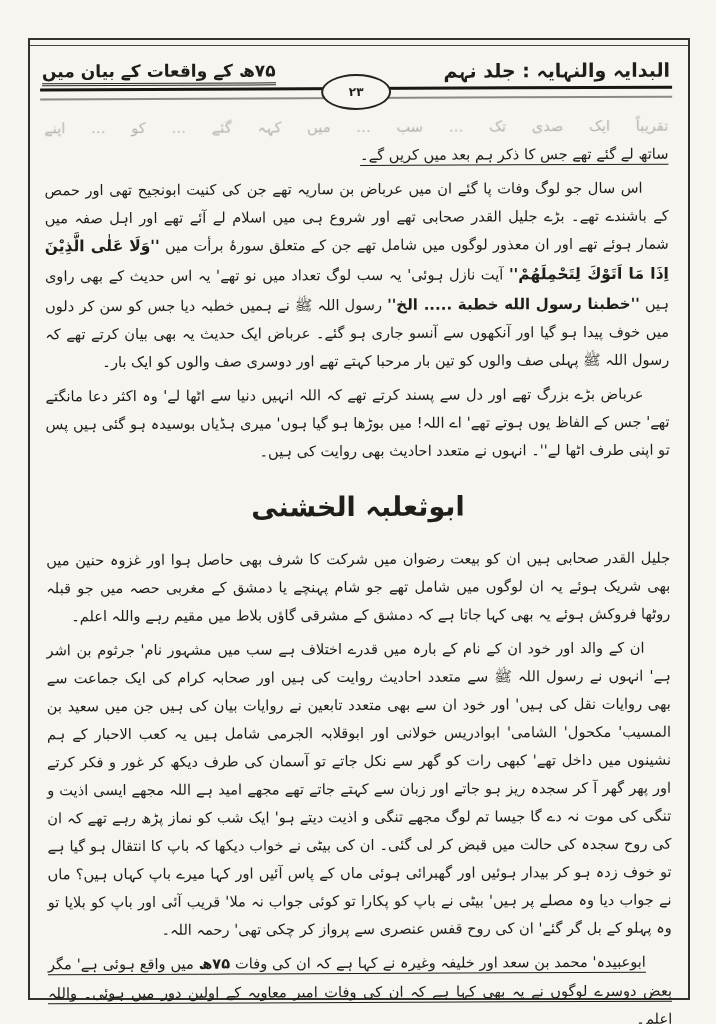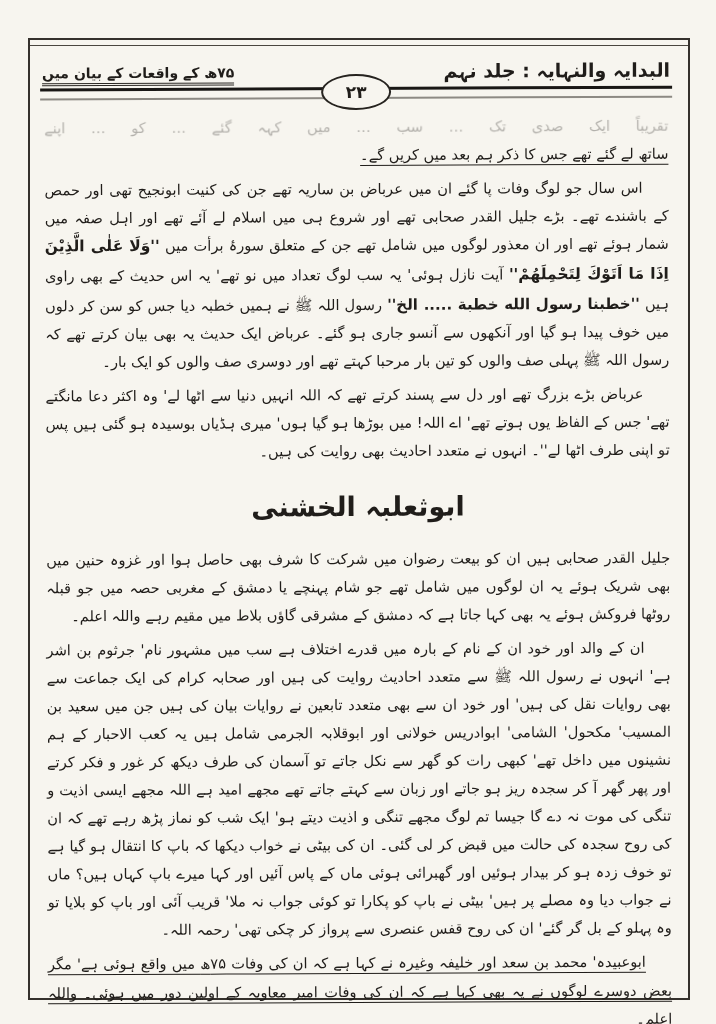--- a/index.html
+++ b/index.html
@@ -30,40 +30,40 @@
   .header{
     position:relative;
     display:flex;justify-content:space-between;align-items:flex-end;
     padding:8px 4px 2px 4px;
   }
   .hdr-title{
     font-size:19px;font-weight:bold;
     padding-bottom:3px;
   }
   .hdr-section{
-    font-size:14px;font-weight:bold;
+    font-size:17px;font-weight:bold;
     border-bottom:3px double #2b2824;
     padding-bottom:2px;
   }
   .header-rule{
     position:relative;
     height:7px;
     border-top:3px solid #191715;
     border-bottom:2px solid #8d8a84;
     margin:0 2px 4px 2px;
   }
   .page-badge{
     position:absolute;
     left:50%;top:-16px;transform:translateX(-50%);
     width:66px;height:32px;
     background:#f7f5ef;
     border:2px solid #26231f;
     border-radius:50%;
     display:flex;align-items:center;justify-content:center;
-    font-size:17px;font-weight:bold;
+    font-size:12px;font-weight:bold;
     z-index:2;
   }
   
   .body-text{
     padding:10px 6px 0 6px;
     font-size:14.6px;
     line-height:1.92;
     text-align:justify;
   }
   p.para{margin:0 0 6px 0;}
@@ -81,21 +81,21 @@
   }
   .arabic-quote{
     font-weight:bold;
     font-size:15.5px;
   }
   .hadith-quote{
     font-weight:bold;
     font-size:15px;
   }
   .num-bold{
-    font-weight:normal;
+    font-weight:bold;
   }
   .chapter-heading{
     text-align:center;
     font-size:27px;
     font-weight:bold;
     margin:16px 0 12px 0;
     letter-spacing:0;
   }
   .endline{display:block;}
 </style>

